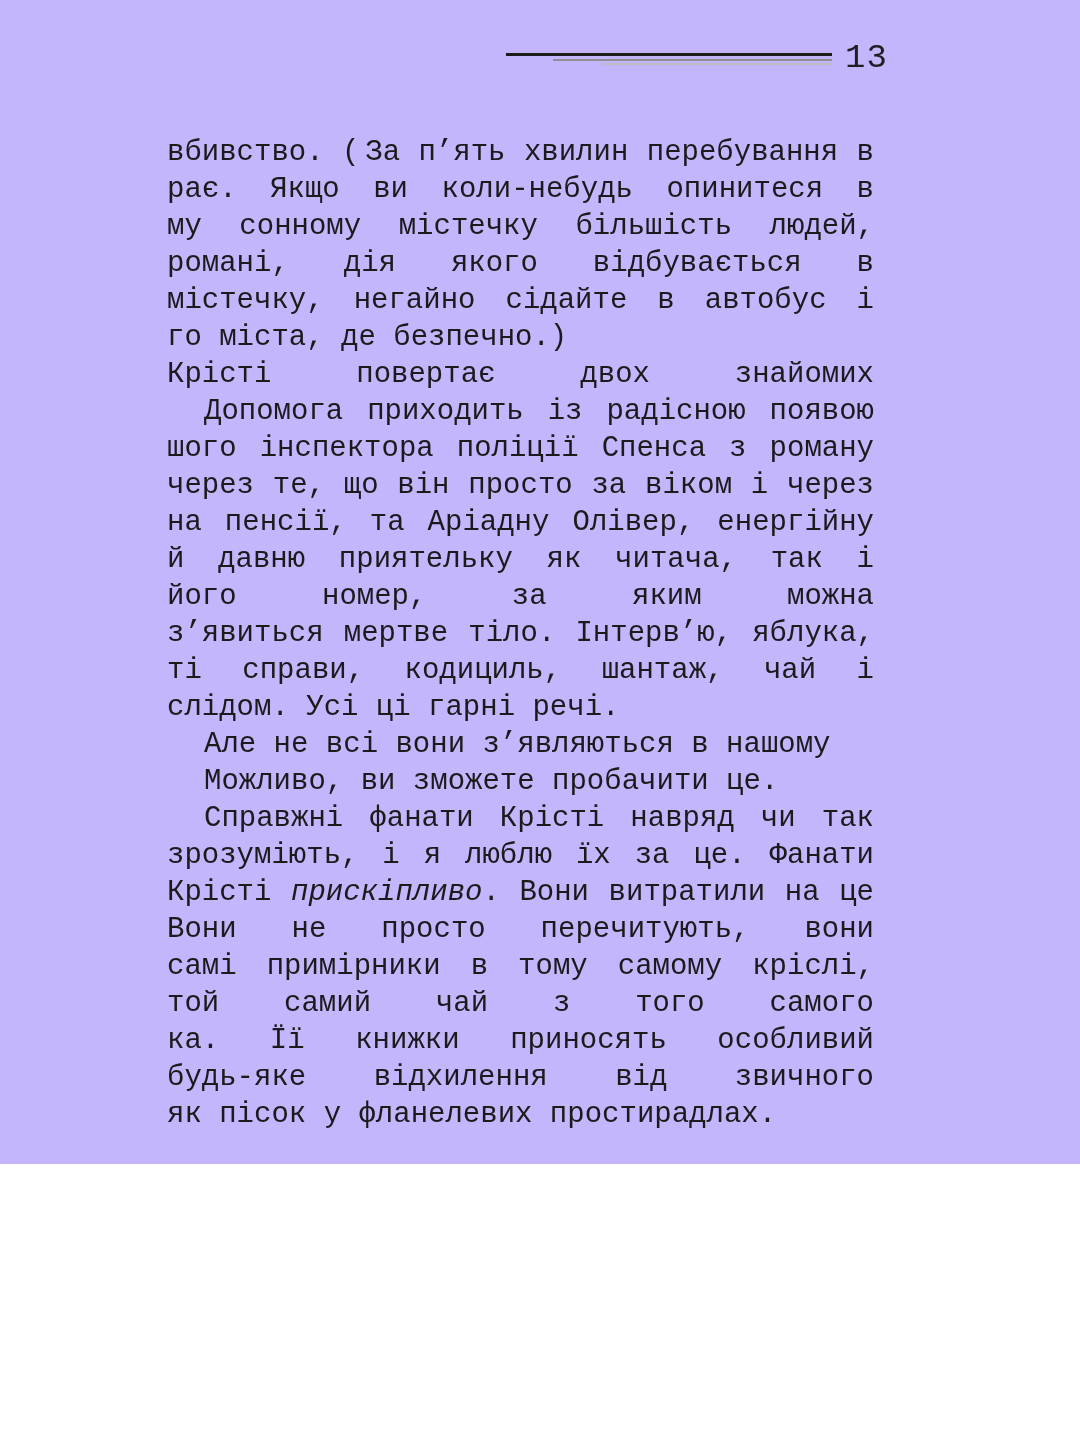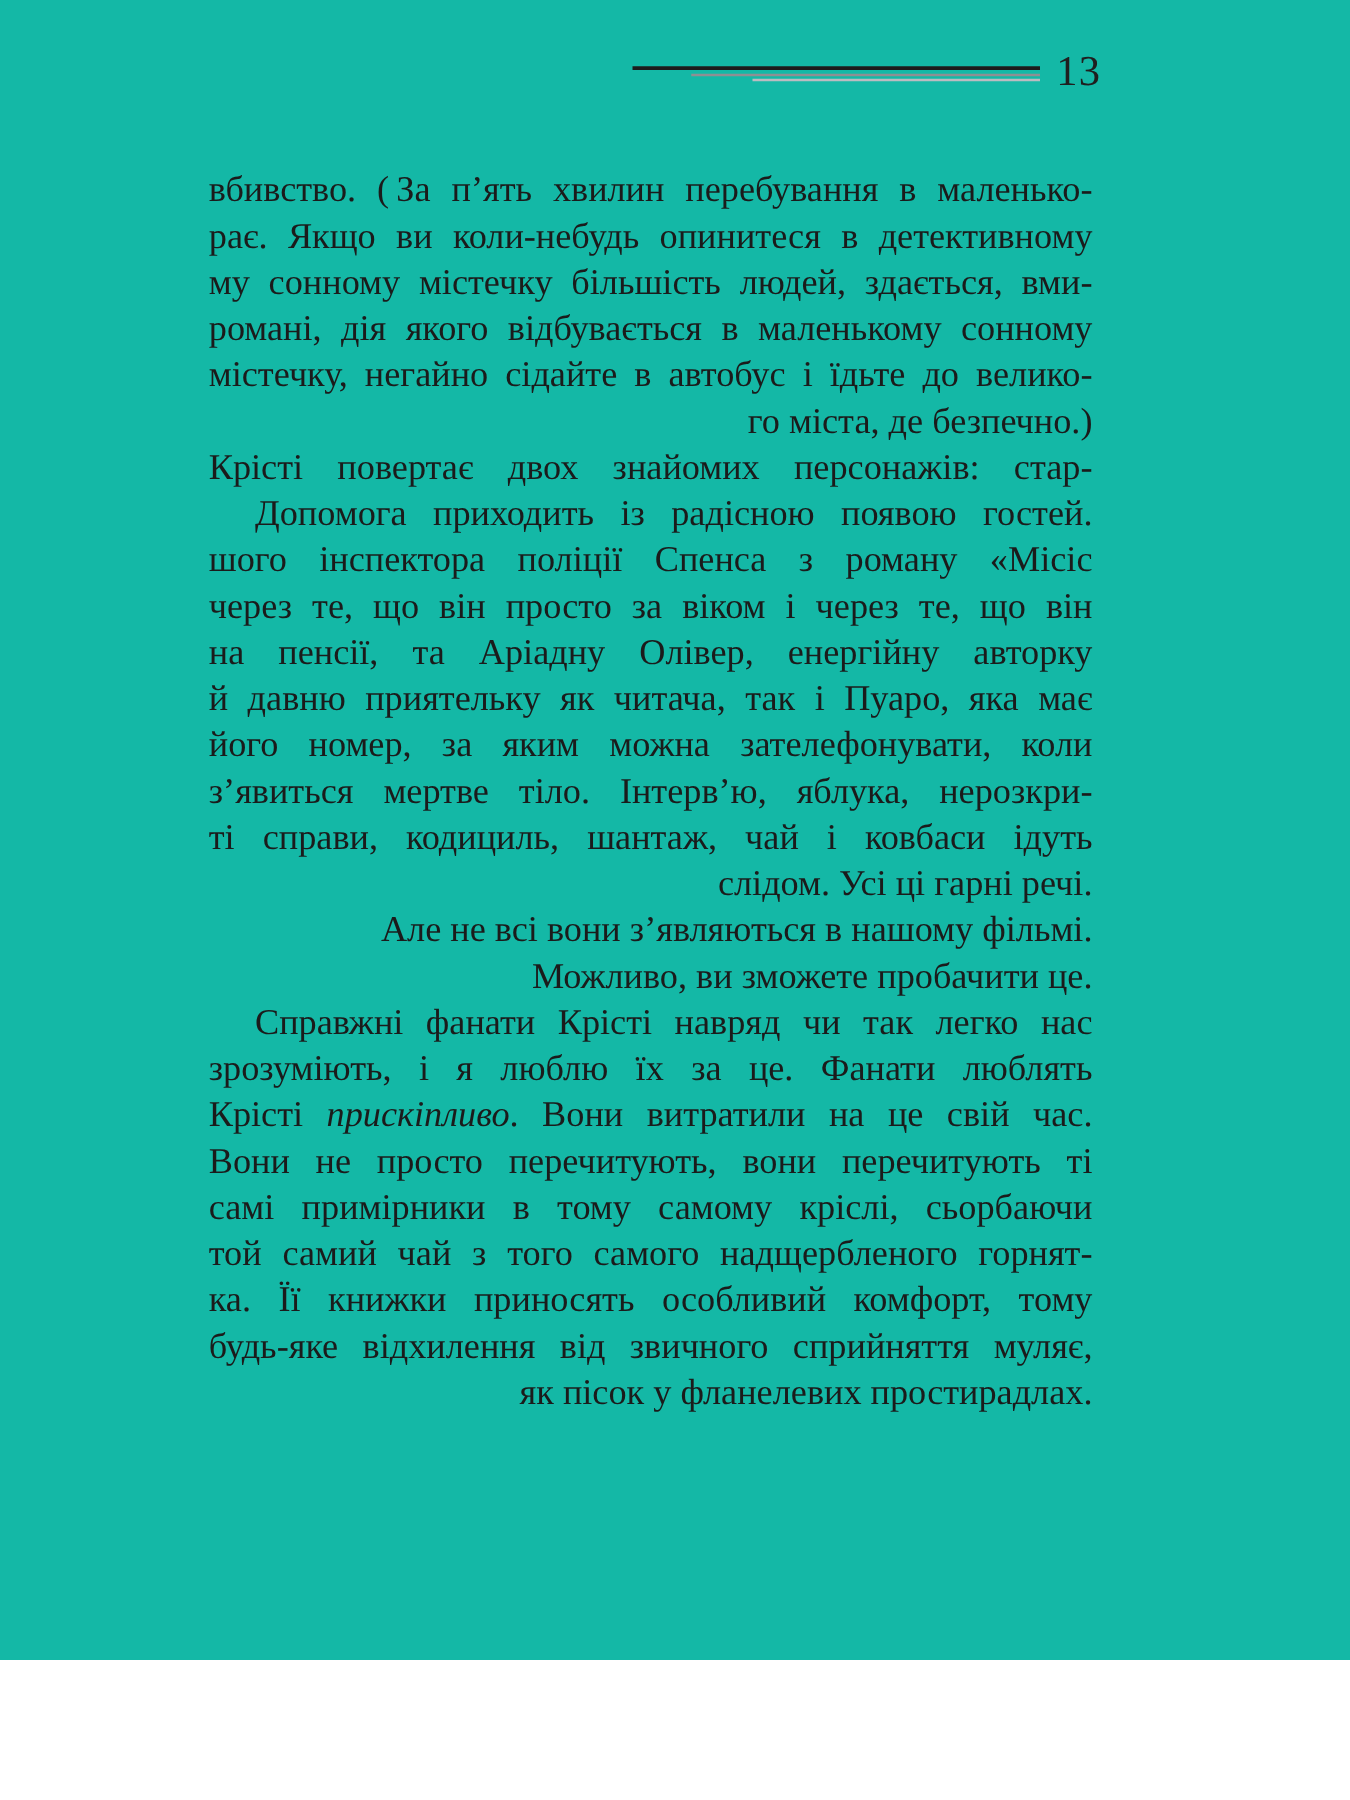--- a/index.html
+++ b/index.html
@@ -7,23 +7,24 @@
     padding: 0;
     width: 1080px;
     height: 1440px;
     background: #ffffff;
     overflow: hidden;
     font-family: "Liberation Serif", serif;
   }
   .page {
     position: relative;
     width: 1080px;
-    height: 1328px;
-    background: #14b8a6;
+    height: 1164px;
+    background: #c4b5fd;
     color: var(--ink, #1b1b1b);
+    font-family: Liberation Mono, monospace;
   }
   
   .header-rule {
     position: absolute;
     height: 2px;
   }
   .rule-1 { left: 506px; top: 53px; width: 326px; height: 3px; }
   .rule-2 { left: 553px; top: 59px; width: 279px; }
   .rule-3 { left: 602px; top: 63px; width: 230px; }
   .page-number {
@@ -44,21 +45,20 @@
     top: 134px;
     width: 707px;
   }
   .line {
     height: 37px;
     line-height: 37px;
     font-size: 29px;
     color: var(--ink, #1b1b1b);
     overflow: hidden;
     white-space: normal;
-    text-align: right;
   }
   .line.justify {
     text-align: justify;
     text-align-last: justify;
   }
   .line.justify::after {
     content: "";
     display: inline-block;
     width: 100%;
     height: 0;

